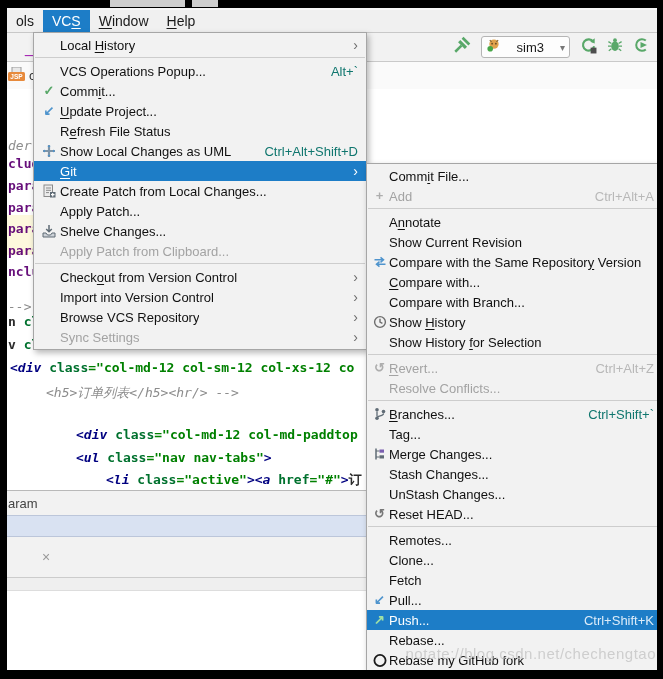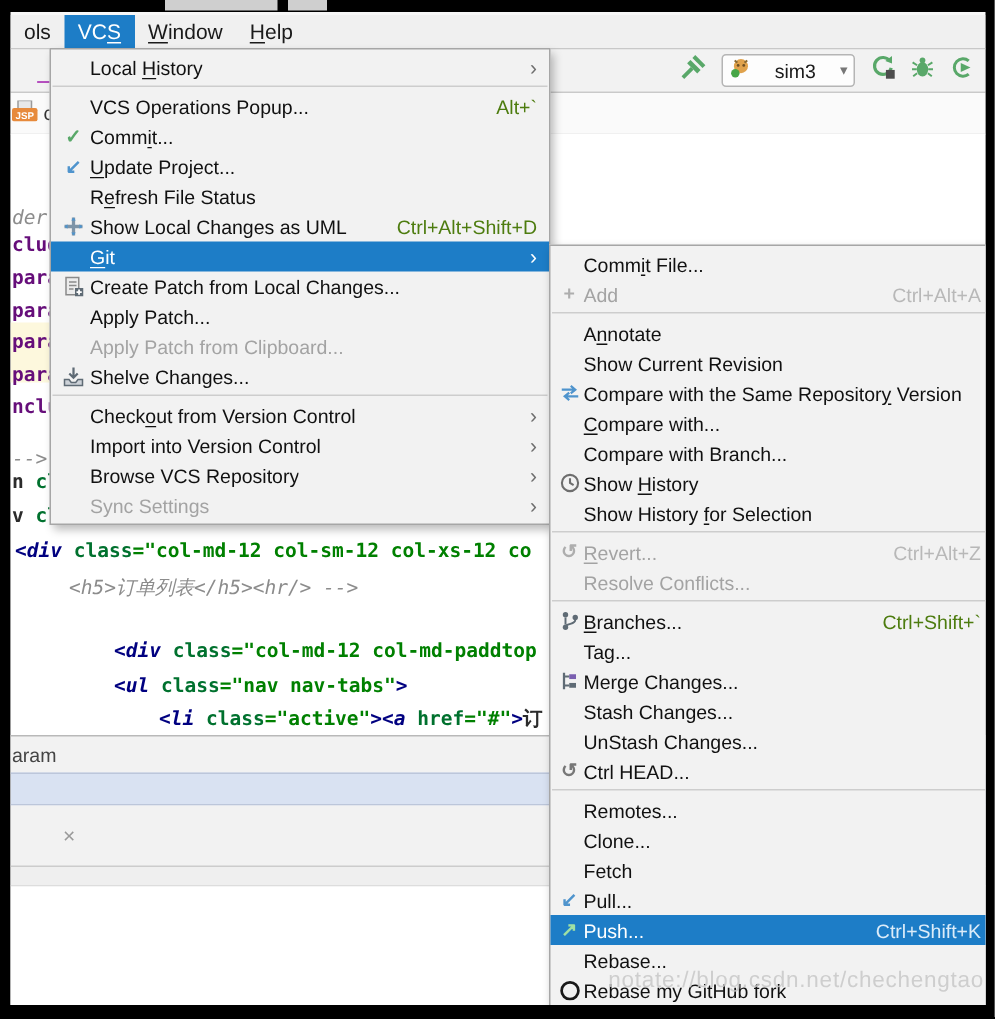--- a/index.html
+++ b/index.html
@@ -51,21 +51,21 @@
   .popup{position:absolute;background:#f2f2f2;border:1px solid #a6a6a6;
          box-shadow:2px 3px 6px rgba(0,0,0,.28);padding:2px 0;font-size:13px;color:#111;}
   #vcsmenu{left:26px;top:24px;width:332px;z-index:5;}
   #gitmenu{left:359px;top:155px;width:295px;z-index:6;}
   .mi{display:flex;align-items:center;height:20px;padding:0 8px 0 4px;white-space:nowrap;}
   .mi .ic{width:22px;min-width:22px;text-align:center;font-size:13px;line-height:14px;}
   #gitmenu .mi{padding-left:3px;}
   #gitmenu .mi .ic{width:19px;min-width:19px;}
   .mi .lbl{overflow:hidden;}
   .mi .lbl u{text-underline-offset:2px;}
-  .mi .sc{margin-left:auto;color:#4d7c0f;padding-left:18px;}
+  .mi .sc{margin-left:auto;color:#0f766e;padding-left:18px;}
   .mi .arrow{margin-left:auto;color:#6e6e6e;font-size:14px;line-height:14px;}
   .mi.sel{background:#1d7dc7;color:#fff;}
   .mi.sel .sc{color:#dcecf9;} .mi.sel .arrow{color:#fff;}
   .mi.dis{color:#a3a3a3;} .mi.dis .sc{color:#b8b8b8;} .mi.dis .ic{opacity:.55;}
   .msep{border-top:1px solid #cdcdcd;margin:2px 1px 3px 1px;}
 
   .ig{display:inline-block;vertical-align:middle;}
   .ic-green{color:#59a869;font-weight:bold;}
   .ic-blue{color:#4f94cd;font-weight:bold;}
   .ic-gray{color:#777;font-weight:bold;}
@@ -228,30 +228,30 @@
               <path d="M4 4 H9 M4 6.3 H9 M4 8.6 H7" stroke="#8a8a8a" stroke-width="1"></path>
               <rect x="8" y="8" width="5.5" height="5.5" fill="#5f6b75"></rect>
               <path d="M10.7 9 V12.5 M9 10.7 H12.5" stroke="#fff" stroke-width="1.2"></path>
             </svg></span>
           <span class="lbl">Create Patch from Local Changes...</span>
         </div>
         <div class="mi">
           <span class="ic"></span>
           <span class="lbl">Apply Patch...</span>
         </div>
-        <div class="mi dis">
-          <span class="ic"></span>
-          <span class="lbl">Apply Patch from Clipboard...</span>
-        </div>
         <div class="mi">
           <span class="ic"><svg class="ig" width="14" height="14" viewBox="0 0 14 14">
               <path d="M7 1 V7.5 M4.2 5 L7 7.8 L9.8 5" stroke="#5f6b75" stroke-width="1.5" fill="none"></path>
               <path d="M1 9 H4 L5.5 11 H8.5 L10 9 H13 V13 H1 Z" fill="#cdd2d8" stroke="#5f6b75"></path>
             </svg></span>
           <span class="lbl">Shelve Changes...</span>
+        </div>
+        <div class="mi dis">
+          <span class="ic"></span>
+          <span class="lbl">Apply Patch from Clipboard...</span>
         </div>
         <div class="msep"></div>
         <div class="mi">
           <span class="ic"></span>
           <span class="lbl">Check<u>o</u>ut from Version Control</span>
           <span class="arrow">›</span>
         </div>
         <div class="mi">
           <span class="ic"></span>
           <span class="lbl">Import into Version Control</span>
@@ -351,21 +351,21 @@
         <div class="mi">
           <span class="ic"></span>
           <span class="lbl">Stash Changes...</span>
         </div>
         <div class="mi">
           <span class="ic"></span>
           <span class="lbl">UnStash Changes...</span>
         </div>
         <div class="mi">
           <span class="ic"><span class="ic-gray">↺</span></span>
-          <span class="lbl">Ctrl HEAD...</span>
+          <span class="lbl">Reset HEAD...</span>
         </div>
         <div class="msep"></div>
         <div class="mi">
           <span class="ic"></span>
           <span class="lbl">Remotes...</span>
         </div>
         <div class="mi">
           <span class="ic"></span>
           <span class="lbl">Clone...</span>
         </div>

